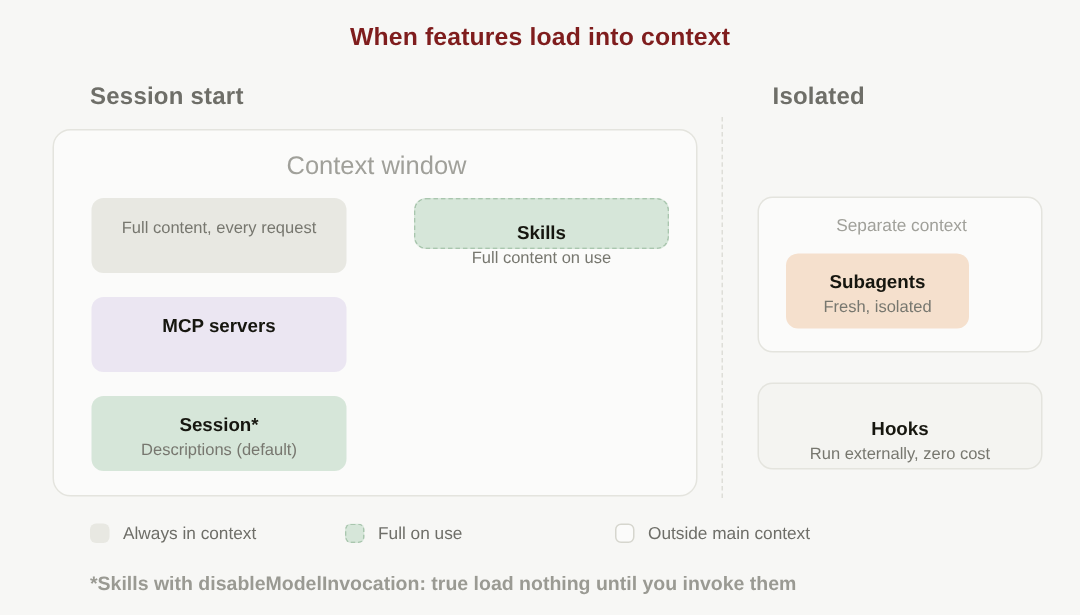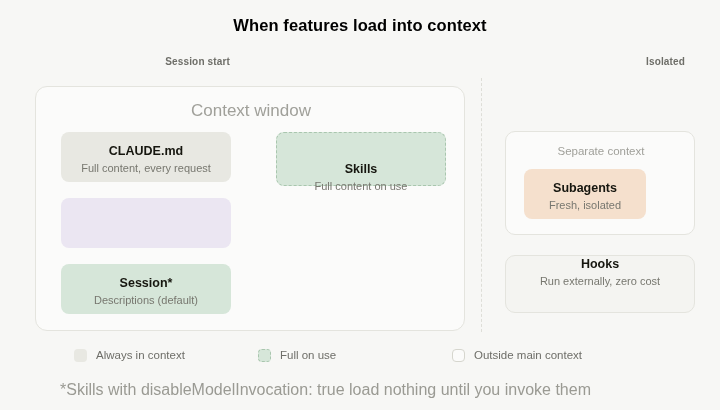--- a/index.html
+++ b/index.html
@@ -23,32 +23,32 @@
 
   
   .title {
     position: absolute;
     left: 0;
     top: 16px;
     width: 720px;
     text-align: center;
     font-size: 16.5px;
     font-weight: bold;
-    color: #000000;
+    color: #7f1d1d;
     letter-spacing: 0.1px;
   }
 
   
   .col-head {
     position: absolute;
     top: 56px;
-    font-size: 10px;
+    font-size: 16px;
     font-weight: bold;
     color: #6e6e68;
-    text-align: right;
+    text-align: left;
     letter-spacing: 0.15px;
   }
   .col-head.c1 { left: 60px;  width: 170px; }
   .col-head.c2 { left: 275px; width: 170px; }
   .col-head.c3 { left: 515px; width: 170px; }
 
   
   .divider {
     position: absolute;
     left: 481px;
@@ -109,24 +109,24 @@
   .card-mcp {
     left: 25px; top: 111px; width: 170px; height: 50px;
     background: #ebe6f2;
   }
   .card-skills-default {
     left: 25px; top: 177px; width: 170px; height: 50px;
     background: #d6e6d9;
   }
   
   .card-skills-onuse {
-    left: 240px; top: 45px; width: 170px; height: 54px;
+    left: 240px; top: 45px; width: 170px; height: 34px;
     background: #d6e6d9;
     border: 1.4px dashed #a9c6ae;
-    padding-top: 28px;
+    padding-top: 14px;
   }
 
   
   .separate-context {
     position: absolute;
     left: 505px;
     top: 131px;
     width: 190px;
     height: 104px;
     background: #fbfbfa;
@@ -149,34 +149,34 @@
     background: #f5e0cd;
   }
   .card-hooks {
     position: absolute;
     left: 505px; top: 255px; width: 190px; height: 58px;
     background: #f4f4f1;
     border: 1px solid #e4e4de;
     border-radius: 10px;
     box-sizing: border-box;
     text-align: center;
-    padding-top: 0;
+    padding-top: 22px;
   }
 
   
   .legend {
     position: absolute;
     left: 60px;
     top: 349px;
     display: flex;
     align-items: center;
   }
   .legend-item {
     display: flex;
-    margin-left: 14px;
+    align-items: center;
   }
   .legend-item.i1 { width: 170px; }
   .legend-item.i2 { width: 180px; }
   .swatch {
     width: 13px;
     height: 13px;
     border-radius: 4px;
     box-sizing: border-box;
     margin-right: 9px;
     flex: none;
@@ -188,46 +188,47 @@
     font-size: 11.5px;
     color: #6e6e68;
     white-space: nowrap;
   }
 
   
   .footnote {
     position: absolute;
     left: 60px;
     top: 381px;
-    font-size: 16px;
+    font-size: 13px;
     color: #9a9a93;
     white-space: nowrap;
+    font-weight: bold;
   }
 </style>
 </head>
 <body>
 
 <div class="page">
 
   <div class="title">When features load into context</div>
 
   <div class="col-head c1">Session start</div>
   <div class="col-head c3">Isolated</div>
 
   <div class="divider"></div>
 
   <div class="context-window">
     <div class="context-window-label">Context window</div>
 
     <div class="card card-claude">
-      <div class="card-title">CLAUDE.md</div>
       <div class="card-sub">Full content, every request</div>
     </div>
 
     <div class="card card-mcp">
+      <div class="card-title">MCP servers</div>
     </div>
 
     <div class="card card-skills-default">
       <div class="card-title">Session*</div>
       <div class="card-sub">Descriptions (default)</div>
     </div>
 
     <div class="card card-skills-onuse">
       <div class="card-title">Skills</div>
       <div class="card-sub">Full content on use</div>

